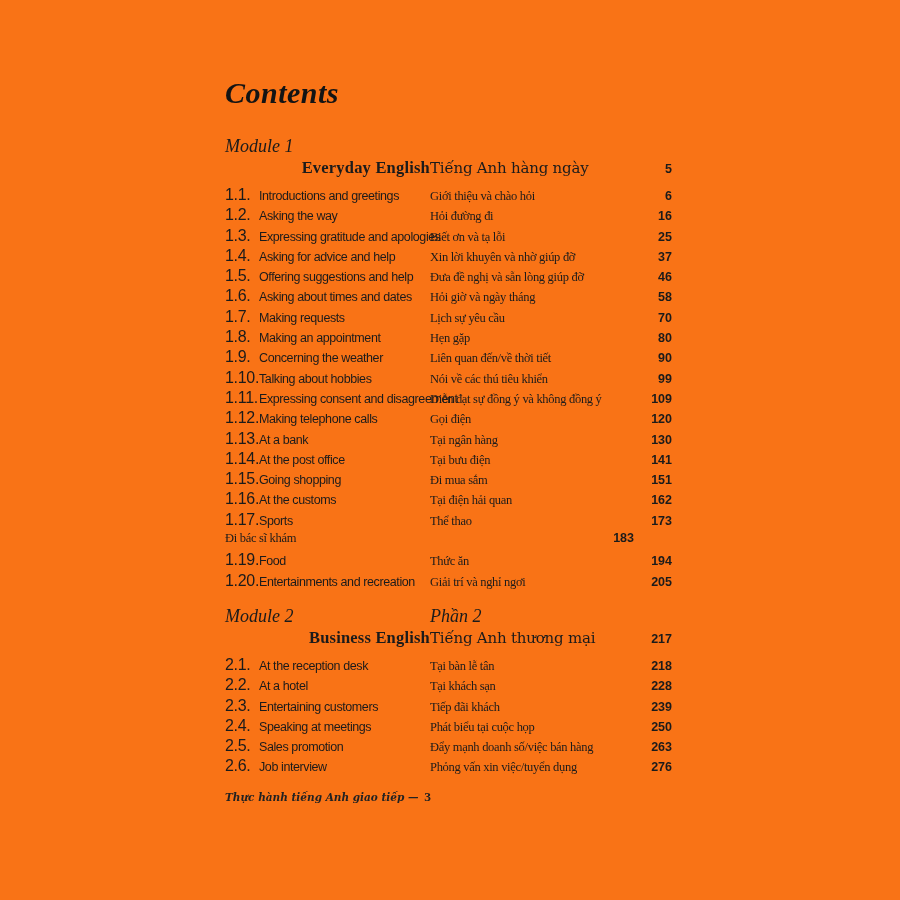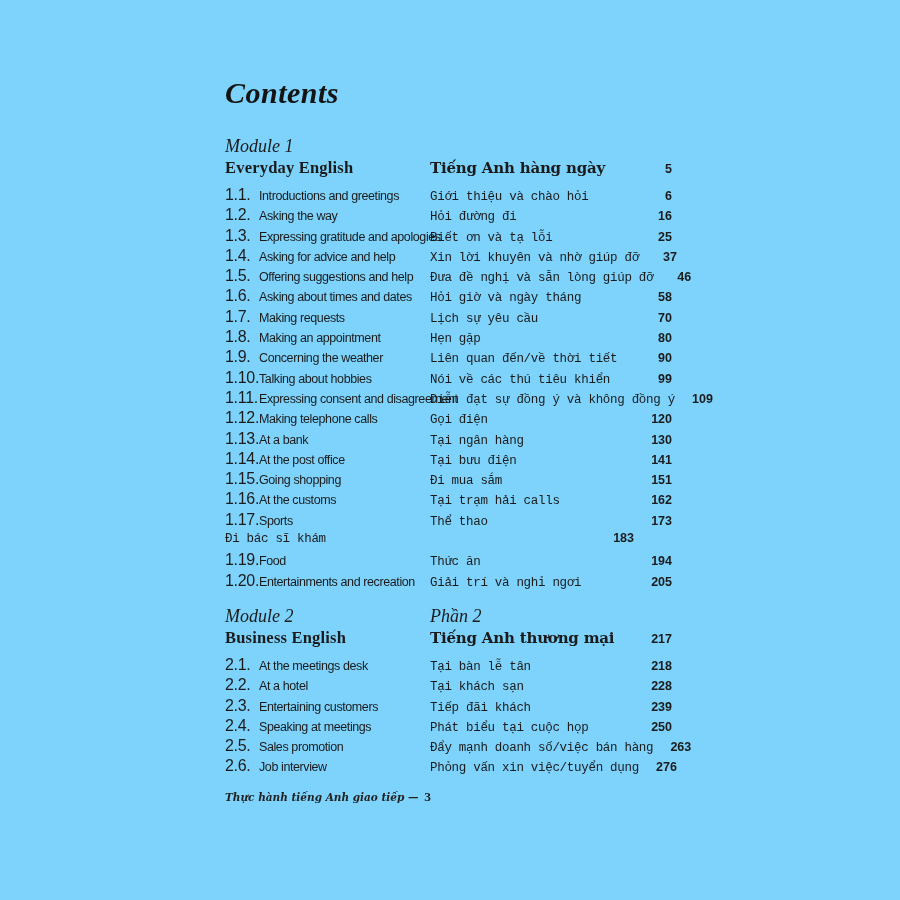--- a/index.html
+++ b/index.html
@@ -1,20 +1,20 @@
 <!DOCTYPE html>
 <html><head>
 <meta charset="utf-8">
 <style>
   html, body { margin: 0; padding: 0; background: #ffffff; }
   .page {
     position: relative;
     width: 900px;
     height: 900px;
-    background: #7dd3fc;
+    background: #f97316;
     color: #1b1b1b;
     font-family: "Liberation Serif", "DejaVu Serif", serif;
     overflow: hidden;
   }
   .content {
     position: absolute;
     left: 225px;
     top: 76px;
     width: 447px;
   }
@@ -38,24 +38,25 @@
     font-family: "Liberation Serif", serif;
     font-style: italic;
     font-size: 18px;
   }
   .title-row { height: 24px; }
   .sec-title-en {
     font-family: "Liberation Serif", serif;
     font-weight: bold;
     font-size: 16.5px;
     letter-spacing: 0.2px;
+    text-align: right;
   }
   .sec-title-vi {
     font-family: "DejaVu Serif", serif;
-    font-weight: bold;
+    font-weight: normal;
     font-size: 15px;
     letter-spacing: -0.2px;
     white-space: nowrap;
   }
   .sec-page {
     font-family: "Liberation Sans", sans-serif;
     font-weight: bold;
     font-size: 13px;
   }
   .item-row { height: 20.3px; }
@@ -68,21 +69,21 @@
     letter-spacing: -0.3px;
   }
   .en {
     font-family: "Liberation Sans", sans-serif;
     font-size: 12.5px;
     letter-spacing: -0.4px;
     white-space: nowrap;
   }
   .col-en { white-space: nowrap; }
   .col-vi {
-    font-family: Liberation Mono, monospace;
+    font-family: Liberation Serif, serif;
     font-size: 12.5px;
     letter-spacing: -0.3px;
     white-space: nowrap;
   }
   .col-pg {
     text-align: right;
     font-family: "Liberation Sans", sans-serif;
     font-weight: bold;
     font-size: 12.5px;
   }
@@ -242,21 +243,21 @@
       <span class="num">1.15.</span><span class="en">Going shopping</span>
     </span>
     <span class="col-vi">Đi mua sắm</span>
     <span class="col-pg">151</span>
   </div>
 
   <div class="row item-row">
     <span class="col-en">
       <span class="num">1.16.</span><span class="en">At the customs</span>
     </span>
-    <span class="col-vi">Tại trạm hải calls</span>
+    <span class="col-vi">Tại điện hải quan</span>
     <span class="col-pg">162</span>
   </div>
 
   <div class="row item-row">
     <span class="col-en">
       <span class="num">1.17.</span><span class="en">Sports</span>
     </span>
     <span class="col-vi">Thể thao</span>
     <span class="col-pg">173</span>
   </div>
@@ -291,21 +292,21 @@
         <span class="col-pg"></span>
       </div>
       <div class="row title-row">
         <span class="sec-title-en">Business English</span>
         <span class="sec-title-vi">Tiếng Anh thương mại</span>
         <span class="col-pg sec-page">217</span>
       </div>
       <div class="items">
   <div class="row item-row">
     <span class="col-en">
-      <span class="num">2.1.</span><span class="en">At the meetings desk</span>
+      <span class="num">2.1.</span><span class="en">At the reception desk</span>
     </span>
     <span class="col-vi">Tại bàn lễ tân</span>
     <span class="col-pg">218</span>
   </div>
 
   <div class="row item-row">
     <span class="col-en">
       <span class="num">2.2.</span><span class="en">At a hotel</span>
     </span>
     <span class="col-vi">Tại khách sạn</span>

